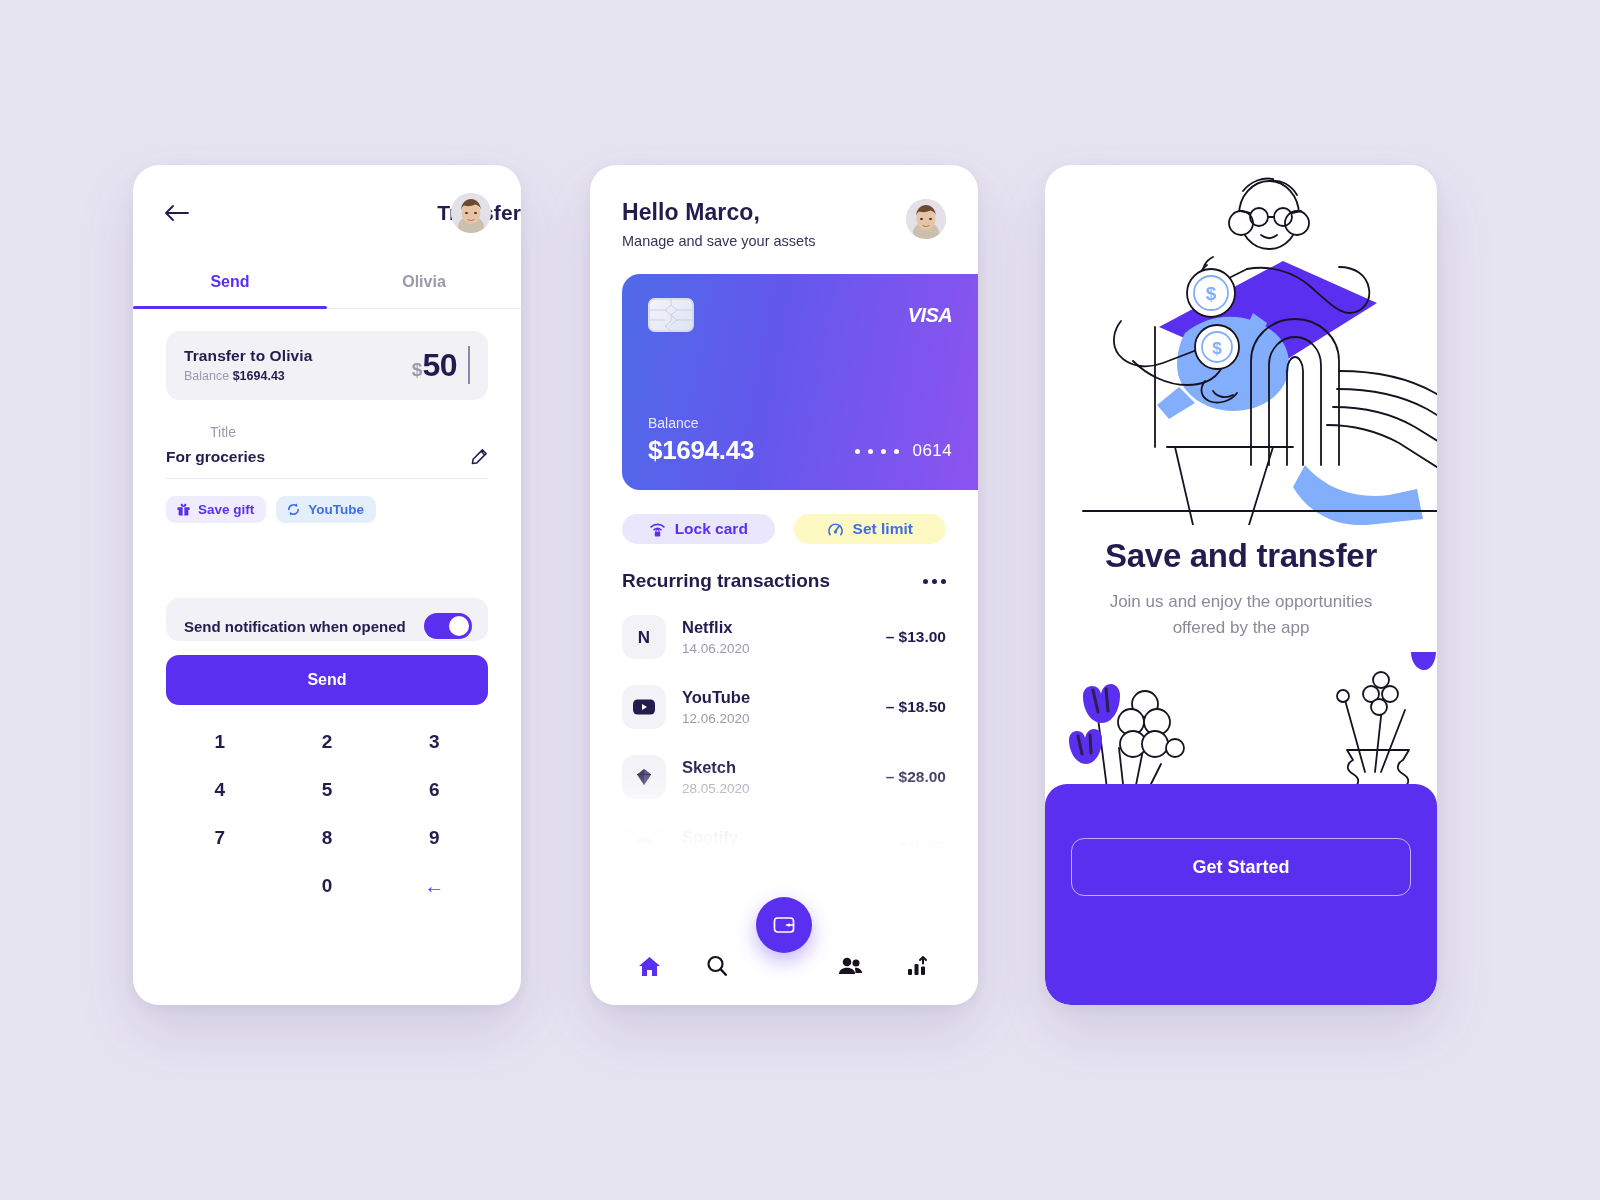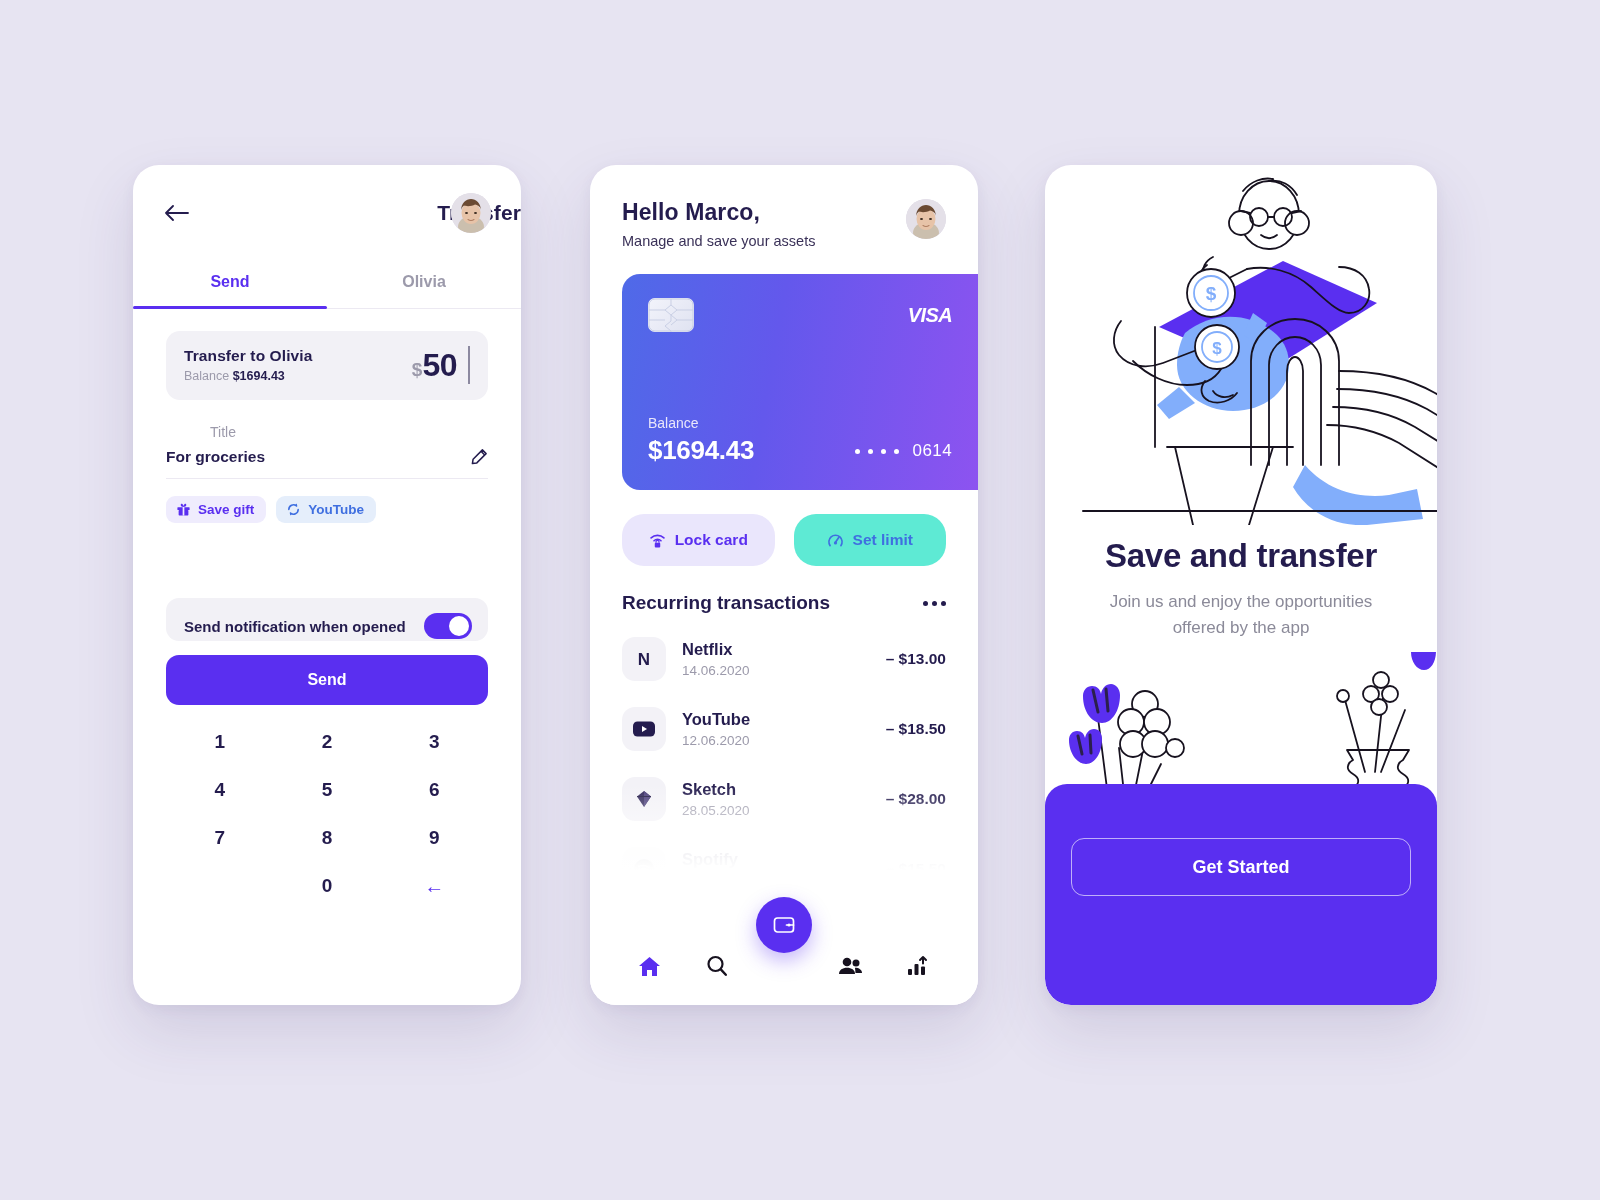--- a/index.html
+++ b/index.html
@@ -152,26 +152,26 @@
   .card-bottom { display: flex; align-items: flex-end; justify-content: space-between; }
   .card-bal-lbl { font-size: 14px; color: #e9e6fb; }
   .card-bal-val { font-size: 26px; font-weight: 700; color: #fff; margin-top: 4px; letter-spacing: -.3px; }
   .card-num { display: flex; align-items: center; gap: 14px; padding-bottom: 5px; }
   .dots { display: flex; gap: 8px; }
   .dots i { width: 5px; height: 5px; border-radius: 50%; background: #fff; display: block; }
   .card-last4 { font-size: 17px; color: #fff; letter-spacing: .4px; }
 
   .actions { display: flex; gap: 19px; padding: 24px 32px 0; }
   .action-btn {
-    flex: 1; height: 52px; border-radius: 22px; border: none;
+    flex: 1; height: 30px; border-radius: 22px; border: none;
     display: flex; align-items: center; justify-content: center; gap: 9px;
     font-size: 15.5px; font-weight: 600; font-family: inherit; cursor: pointer;
   }
   .action-btn.lock { background: #eae6fc; color: #5a2ff0; }
-  .action-btn.limit { background: #5eead4; color: #3f6fe0; }
+  .action-btn.limit { background: #fef9c3; color: #3f6fe0; }
 
   .sec-head {
     display: flex; align-items: center; justify-content: space-between;
     padding: 26px 32px 0;
   }
   .sec-title { font-size: 19px; font-weight: 700; color: #241c4e; }
   .dots-menu { display: flex; gap: 4px; cursor: pointer; padding: 6px 0; }
   .dots-menu i { width: 5px; height: 5px; border-radius: 50%; background: #241c4e; display: block; }
 
   .tx-list { padding: 10px 32px 0; position: relative; }

